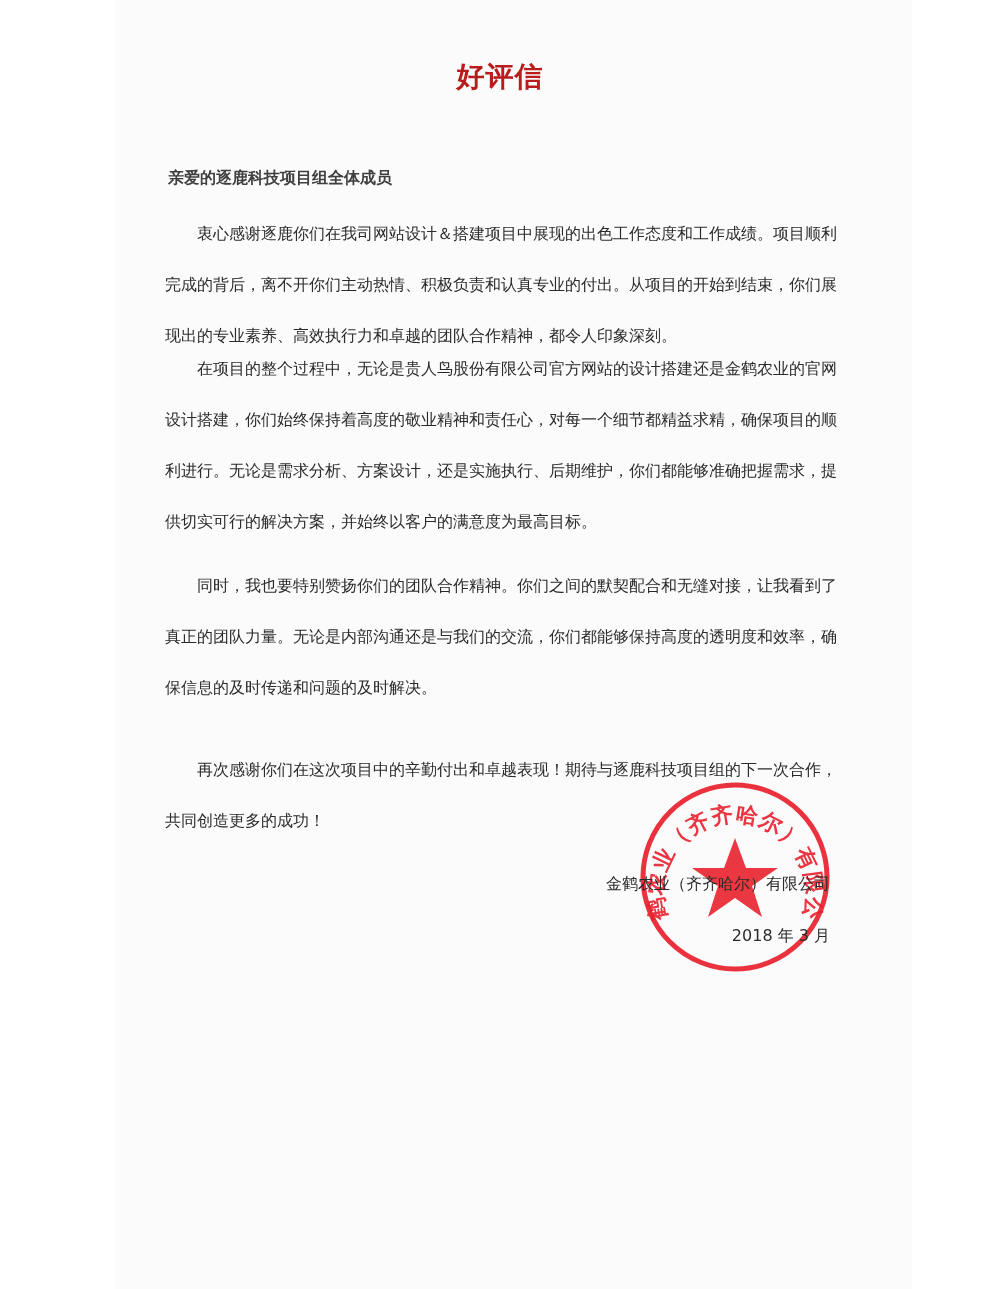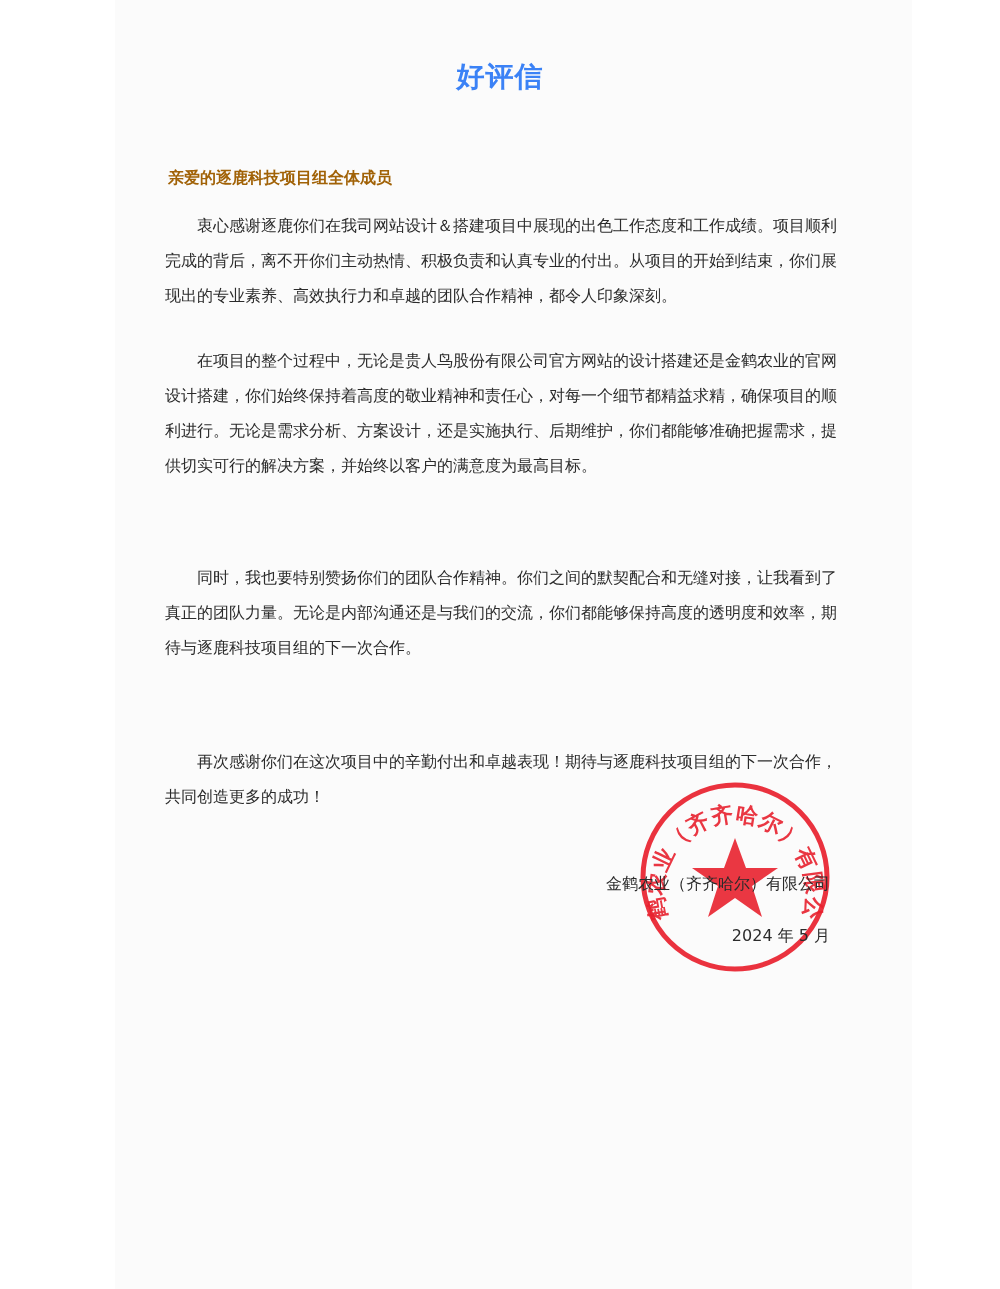--- a/index.html
+++ b/index.html
@@ -24,37 +24,37 @@
       background: #fbfbfb;
     }
     .title {
       position: absolute;
       left: 0;
       width: 1000px;
       top: 58px;
       text-align: center;
       font-size: 28px;
       font-weight: bold;
-      color: #3b82f6;
+      color: #b91c1c;
       letter-spacing: 1px;
     }
     .salutation {
       position: absolute;
       left: 168px;
       top: 168px;
       font-size: 16px;
       font-weight: bold;
-      color: #a16207;
+      color: #404040;
     }
     .para {
       position: absolute;
       left: 165px;
       width: 672px;
       font-size: 16px;
-      line-height: 35px;
+      line-height: 51px;
       color: #2b2b2b;
       text-align: justify;
       text-indent: 2em;
       margin: 0;
     }
     .p1 { top: 208px; }
     .p2 { top: 343px; }
     .p3 { top: 560px; }
     .p4 { top: 744px; }
 
@@ -88,28 +88,28 @@
 <body>
 
 <div class="page"></div>
 
 <div class="title">好评信</div>
 
 <div class="salutation">亲爱的逐鹿科技项目组全体成员</div>
 
 <p class="para p1">衷心感谢逐鹿你们在我司网站设计＆搭建项目中展现的出色工作态度和工作成绩。项目顺利完成的背后，离不开你们主动热情、积极负责和认真专业的付出。从项目的开始到结束，你们展现出的专业素养、高效执行力和卓越的团队合作精神，都令人印象深刻。</p>
 <p class="para p2">在项目的整个过程中，无论是贵人鸟股份有限公司官方网站的设计搭建还是金鹤农业的官网设计搭建，你们始终保持着高度的敬业精神和责任心，对每一个细节都精益求精，确保项目的顺利进行。无论是需求分析、方案设计，还是实施执行、后期维护，你们都能够准确把握需求，提供切实可行的解决方案，并始终以客户的满意度为最高目标。</p>
-<p class="para p3">同时，我也要特别赞扬你们的团队合作精神。你们之间的默契配合和无缝对接，让我看到了真正的团队力量。无论是内部沟通还是与我们的交流，你们都能够保持高度的透明度和效率，期待与逐鹿科技项目组的下一次合作。</p>
+<p class="para p3">同时，我也要特别赞扬你们的团队合作精神。你们之间的默契配合和无缝对接，让我看到了真正的团队力量。无论是内部沟通还是与我们的交流，你们都能够保持高度的透明度和效率，确保信息的及时传递和问题的及时解决。</p>
 <p class="para p4">再次感谢你们在这次项目中的辛勤付出和卓越表现！期待与逐鹿科技项目组的下一次合作，共同创造更多的成功！</p>
 
 <svg class="stamp" viewBox="0 0 194 194" xmlns="http://www.w3.org/2000/svg">
   <defs>
     <path id="stamp-arc" d="M 30 140 A 72 72 0 1 1 164 140"></path>
   </defs>
   <circle cx="97" cy="97" r="92" fill="none" stroke="#e8212e" stroke-width="5" opacity="0.92"></circle>
   <text font-family="DejaVu Sans, sans-serif" font-size="22" font-weight="bold" fill="#e8212e" opacity="0.9" letter-spacing="1">
     <textPath href="#stamp-arc" startOffset="50%" text-anchor="middle">金鹤农业（齐齐哈尔）有限公司</textPath>
   </text>
   <polygon points="97,58 108,88 140,88 114,106 124,137 97,118 70,137 80,106 54,88 86,88" fill="#e8212e" opacity="0.9"></polygon>
 </svg>
 
 <div class="signature">金鹤农业（齐齐哈尔）有限公司</div>
-<div class="date">2024 年 5 月</div>
+<div class="date">2018 年 3 月</div>
 
 </body></html>

